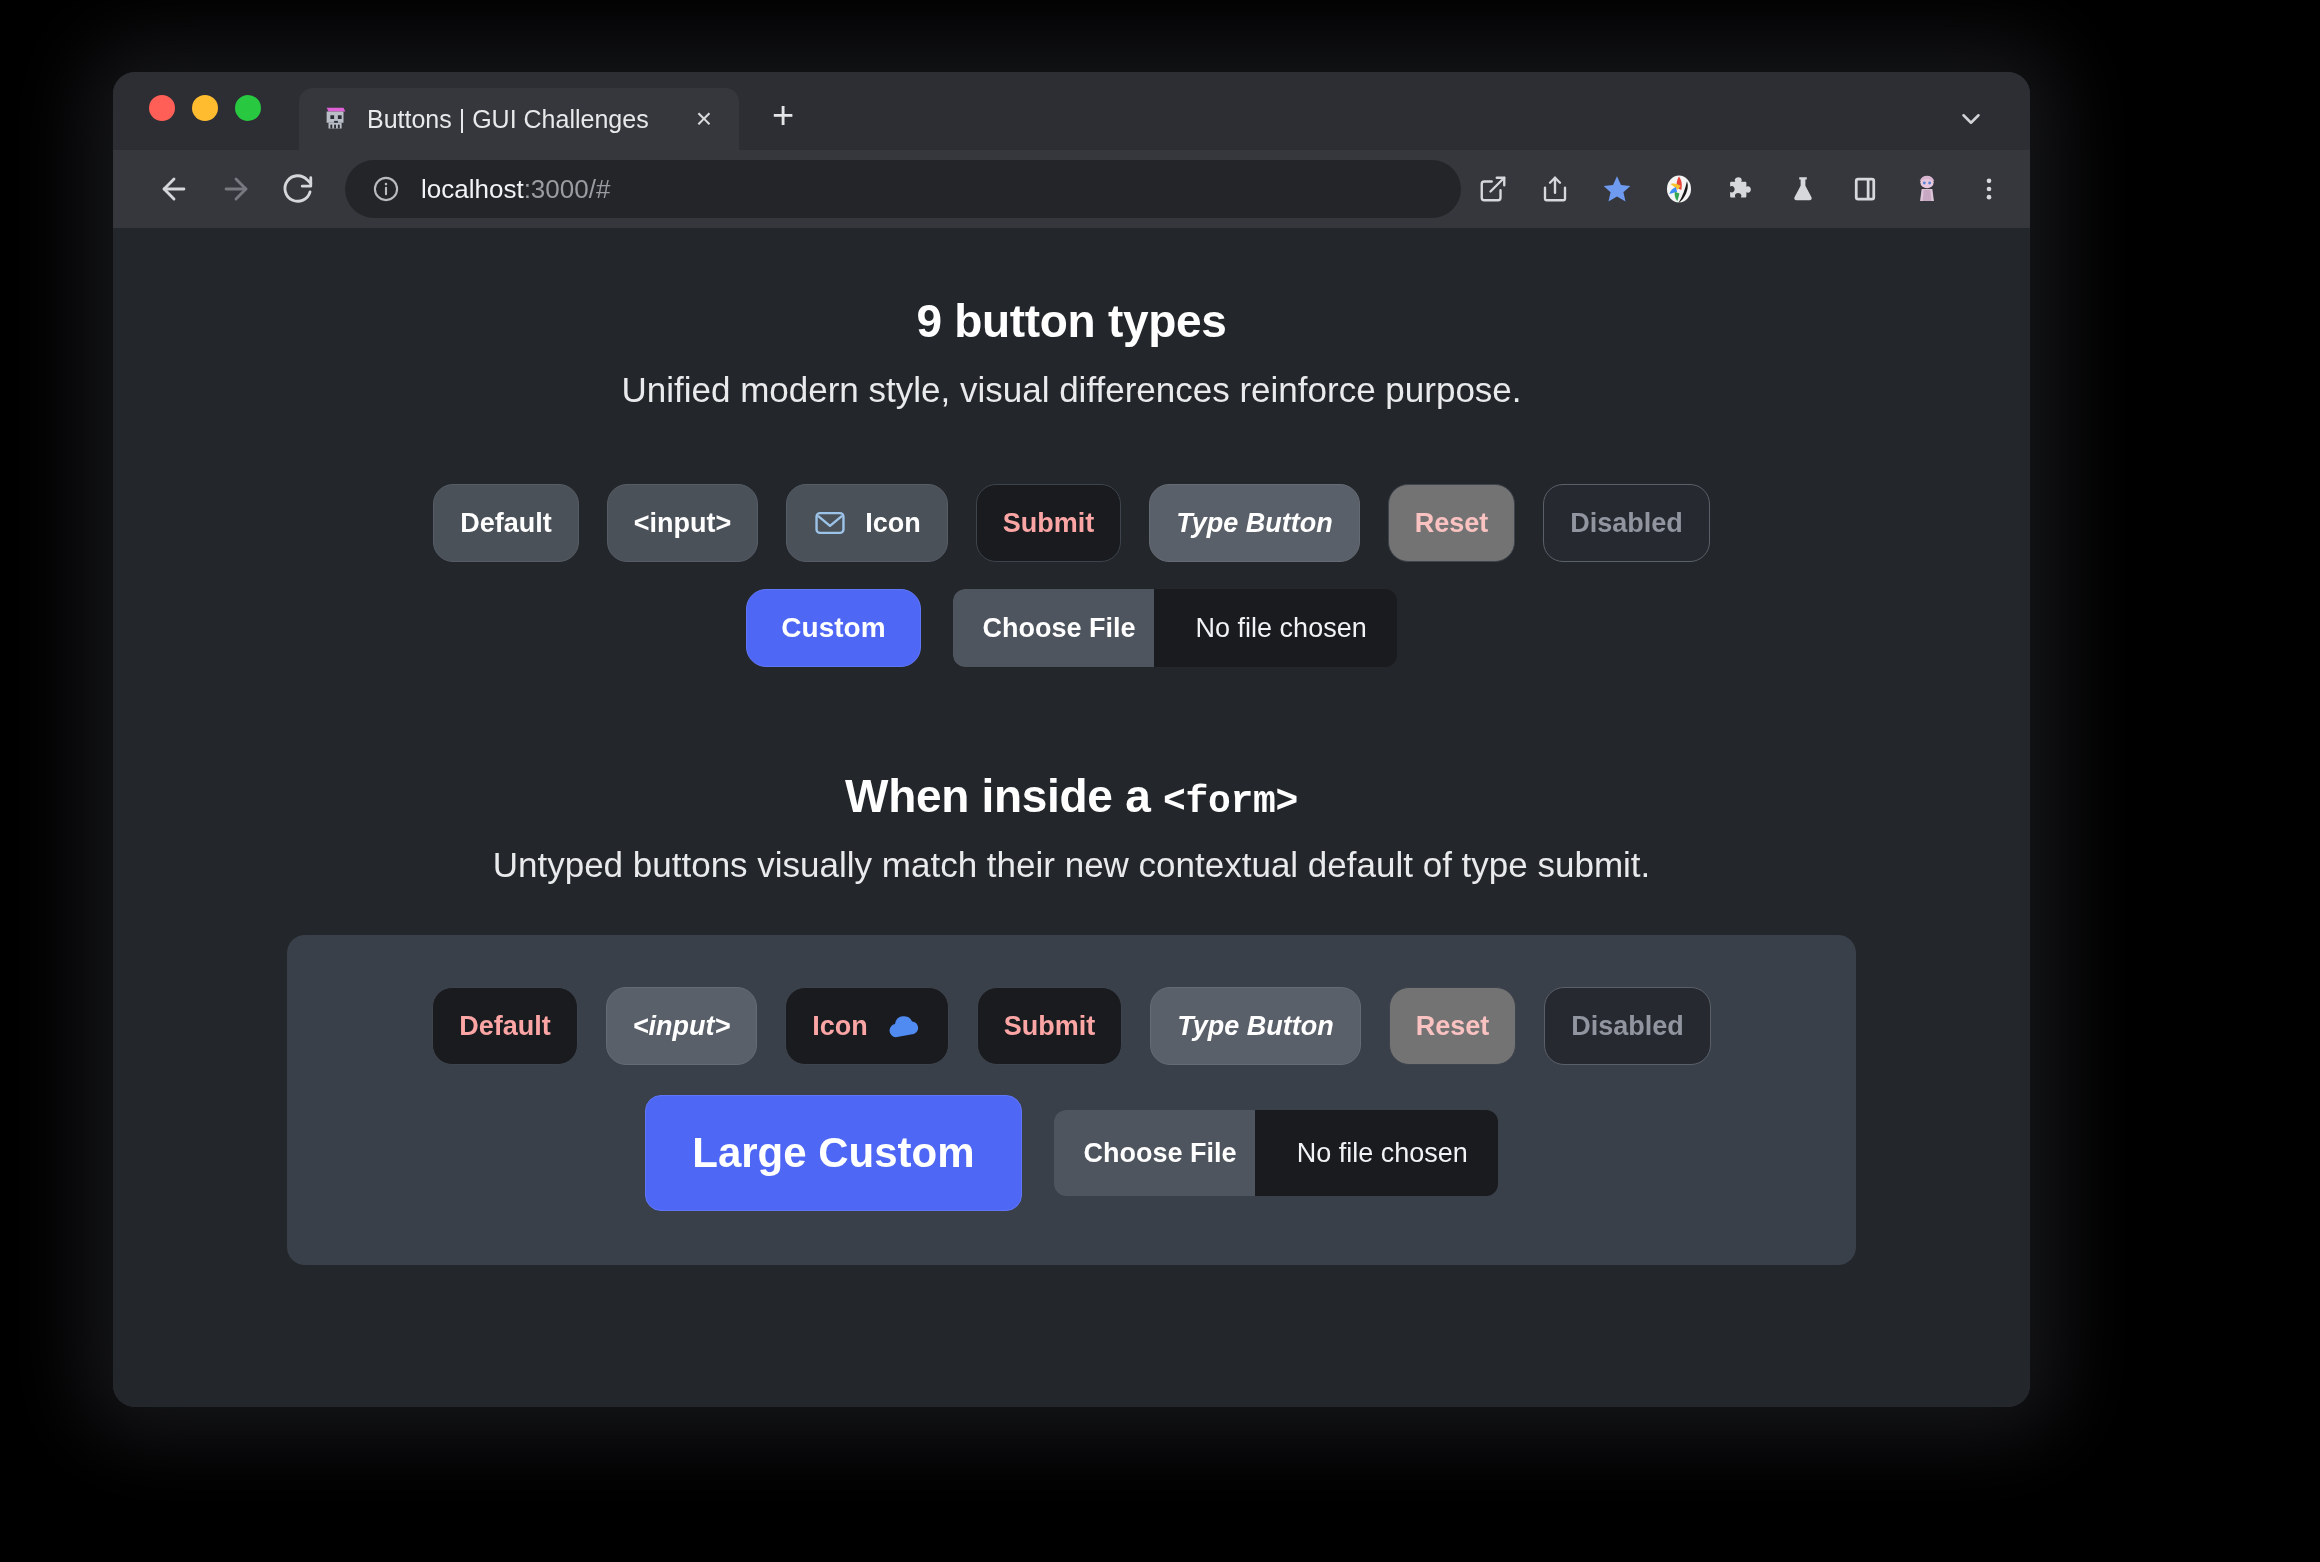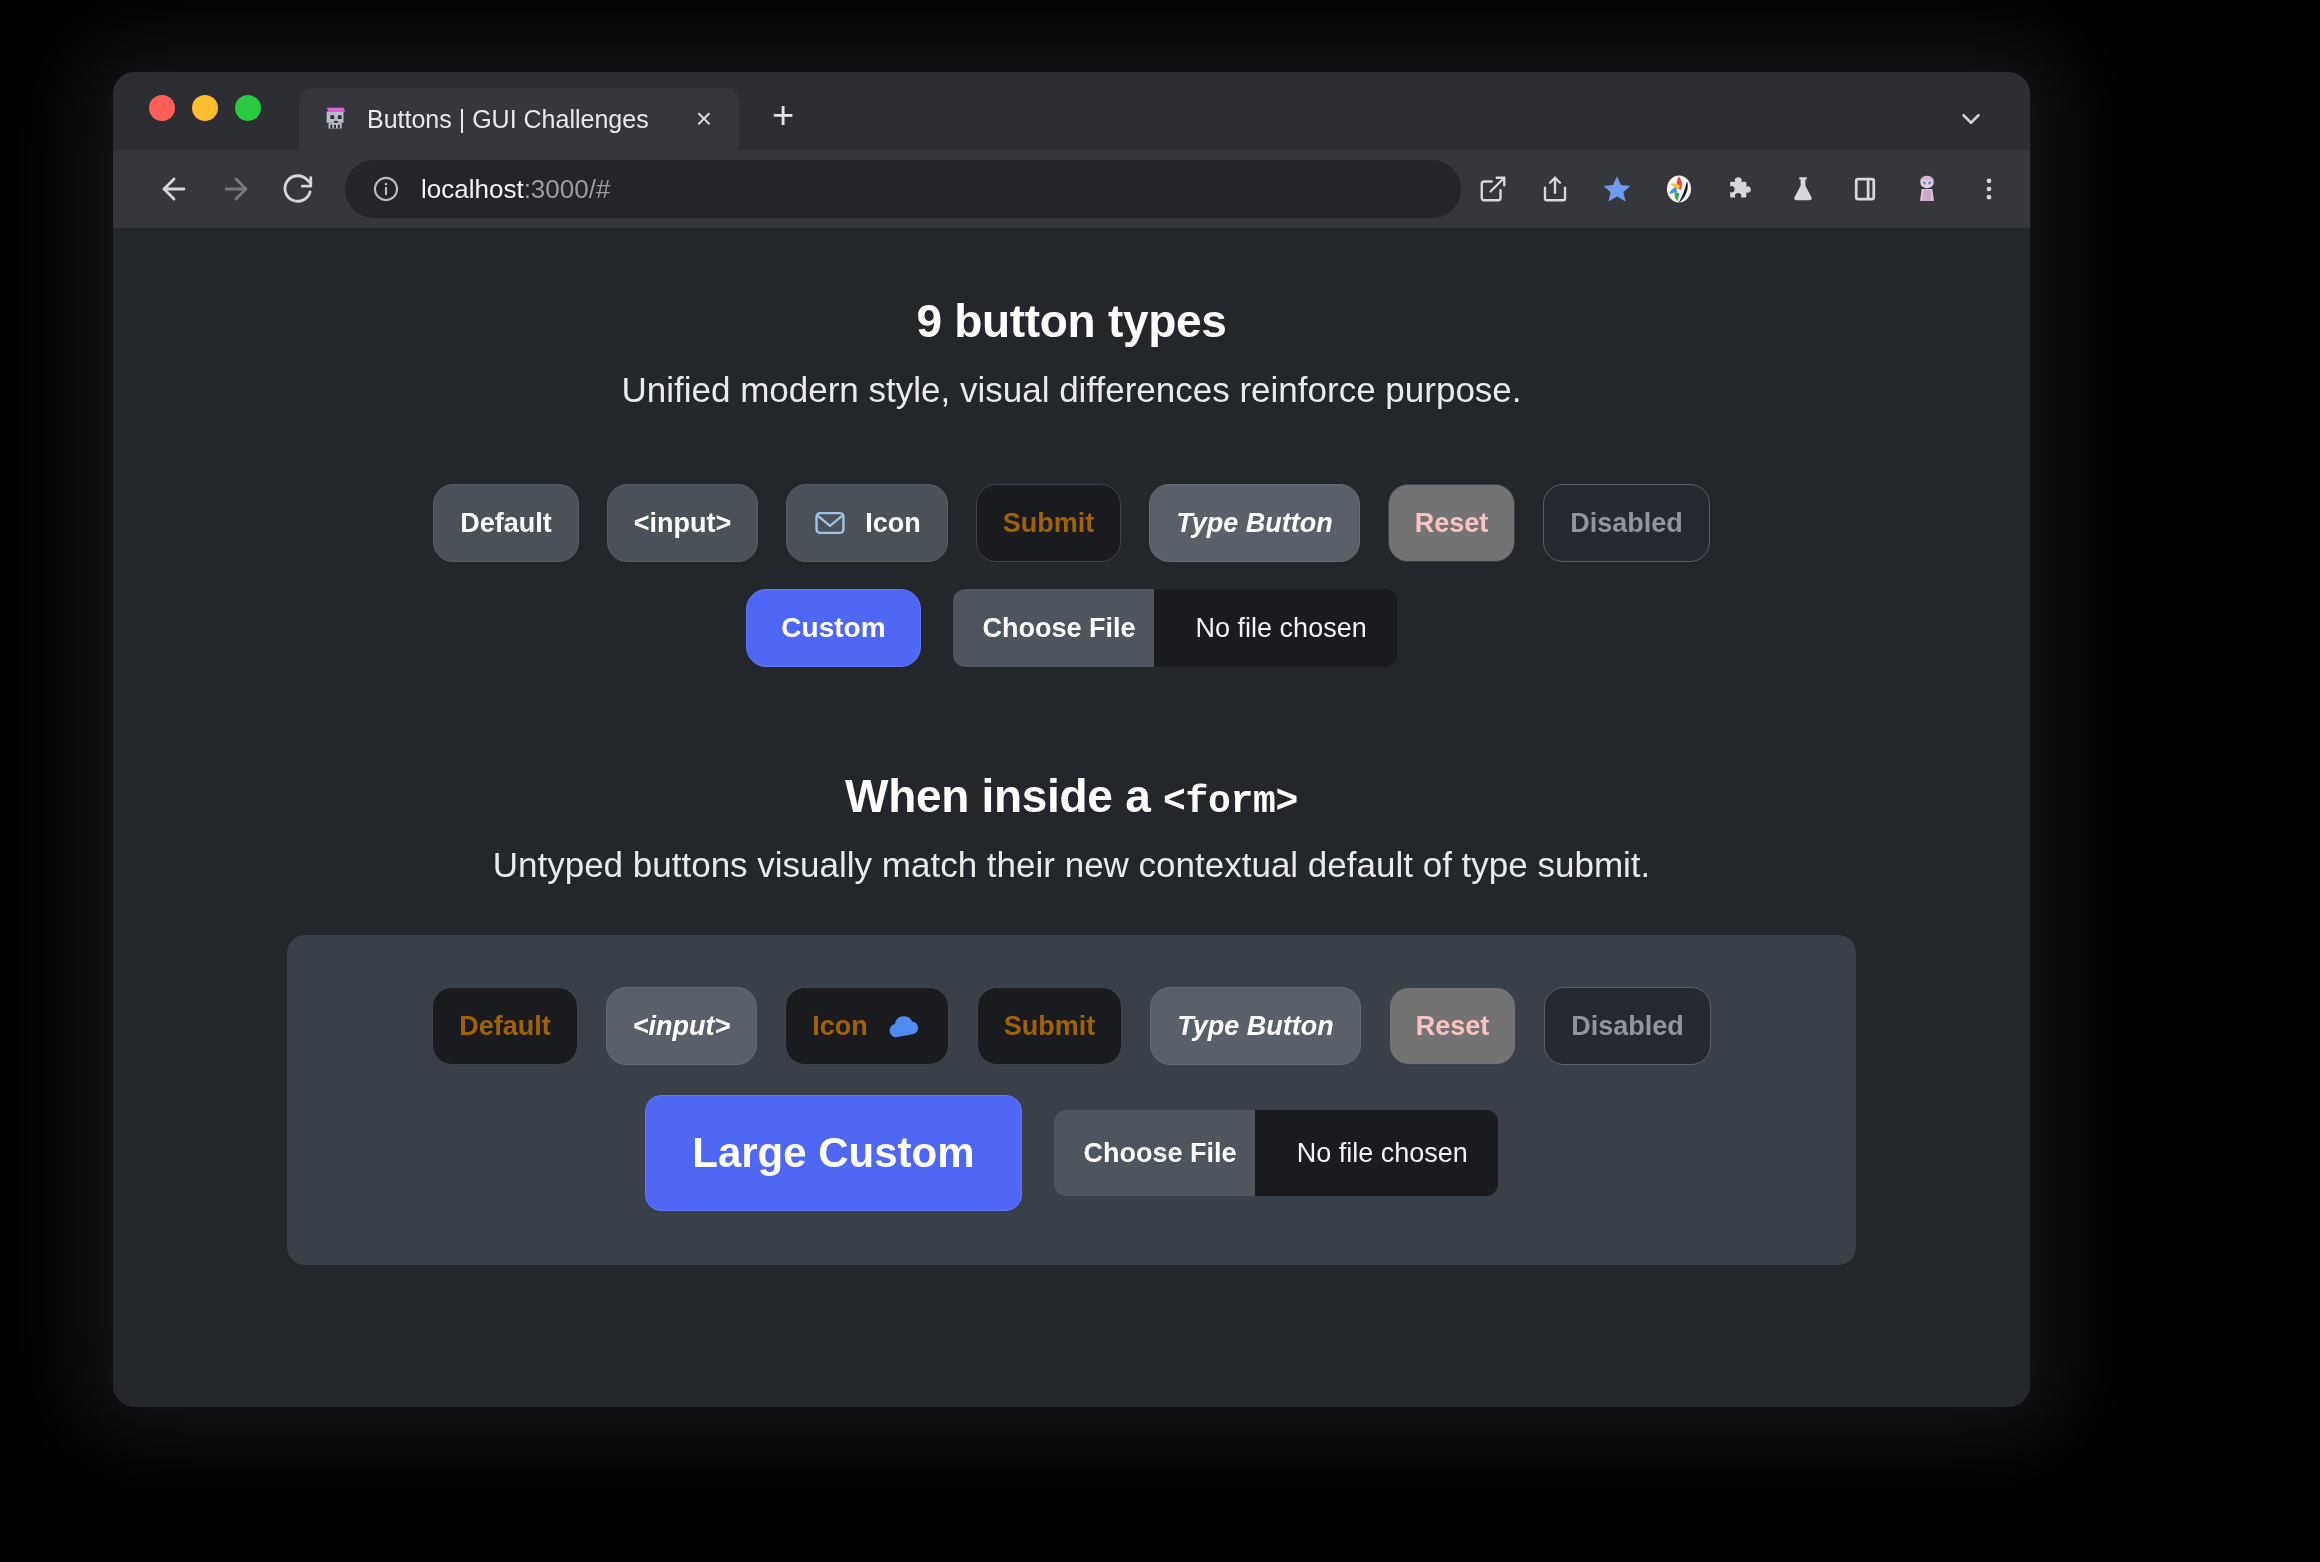--- a/index.html
+++ b/index.html
@@ -202,21 +202,21 @@
     padding: 0 26px;
     height: 78px;
     display: inline-flex;
     align-items: center;
     justify-content: center;
     gap: 18px;
     border: 1px solid transparent;
     white-space: nowrap;
   }
   .btn-default { background: #4B5159; color: #FFFFFF; border-color: #565C65; }
-  .btn-submitish { background: #191B1F; color: #a16207; border-color: #3E444D; }
+  .btn-submitish { background: #191B1F; color: #fca5a5; border-color: #3E444D; }
   .btn-typebutton { background: #5A6069; color: #FFFFFF; border-color: #656B74; font-style: italic; }
   .btn-reset { background: #737373; color: #FBC2C2; border-color: #3E444D; }
   .btn-disabled { background: #262A30; color: #9195A0; border-color: #5A6069; }
   .btn-icon-plain { background: #4B5159; color: #FFFFFF; border-color: #565C65; }
   .btn-custom {
     background: #4F67F5;
     color: #FFFFFF;
     border-color: #6076F7;
     padding: 0 34px;
     height: 78px;

